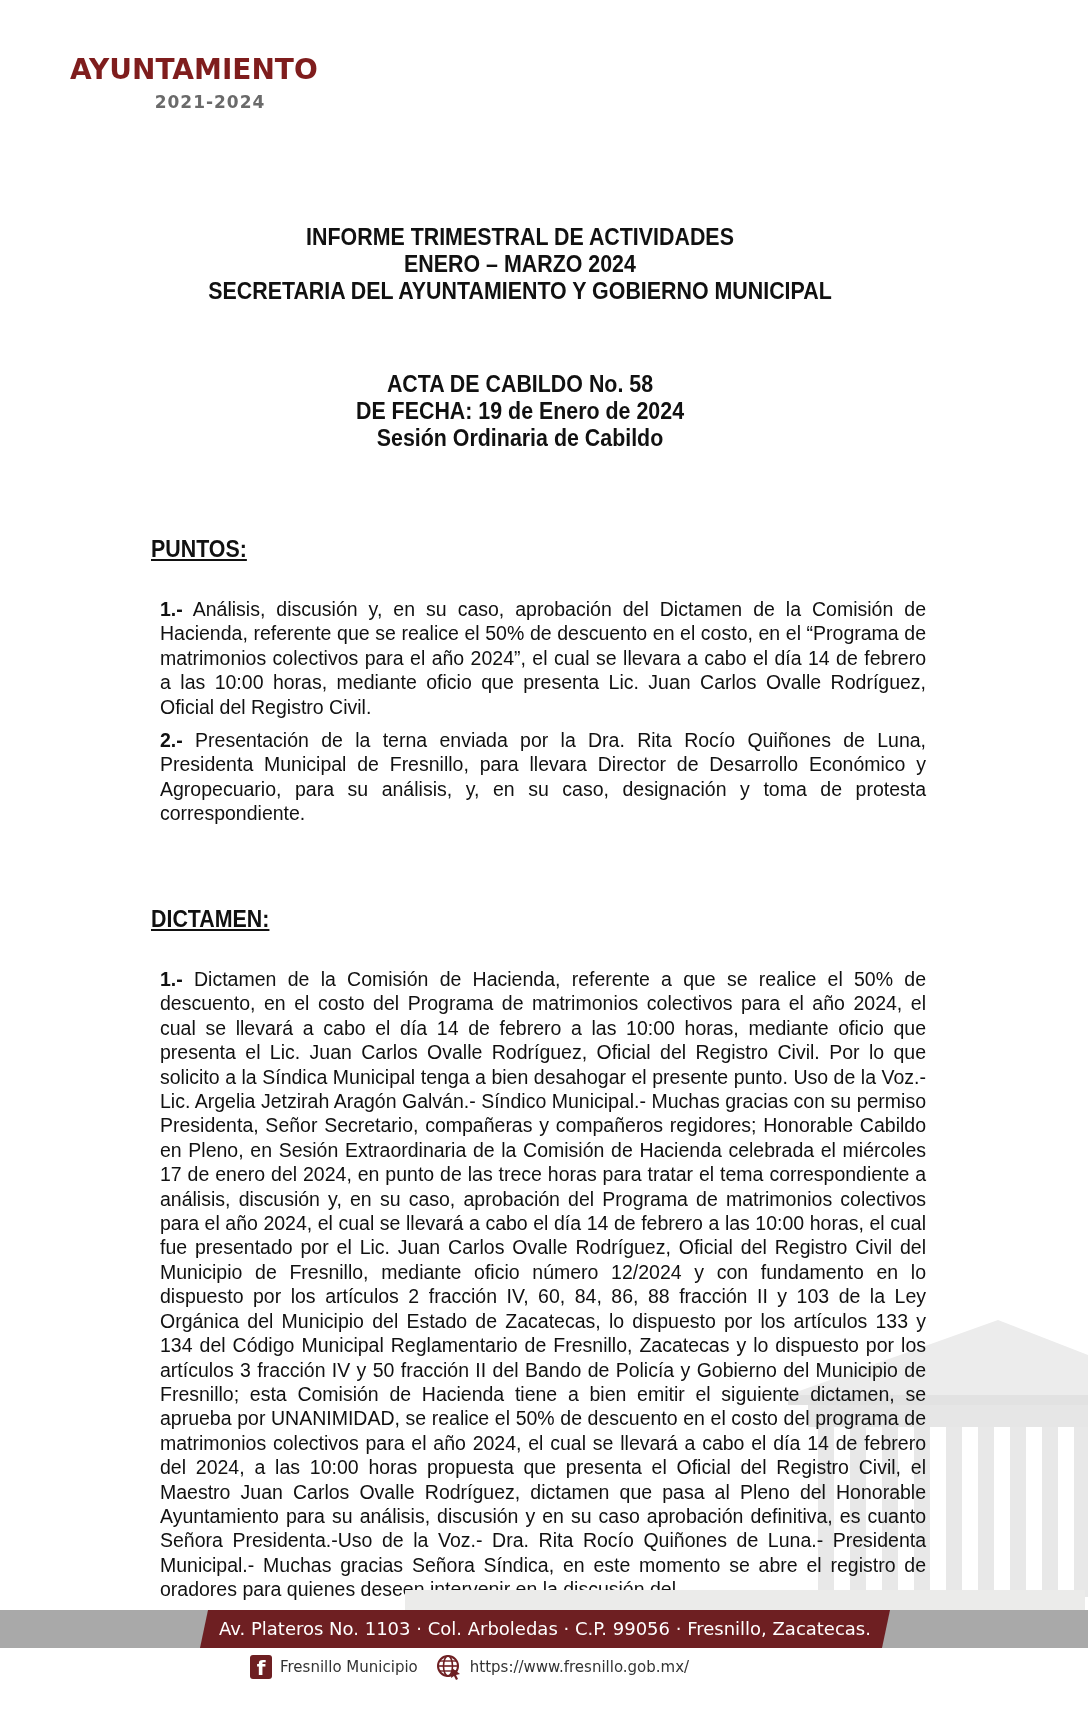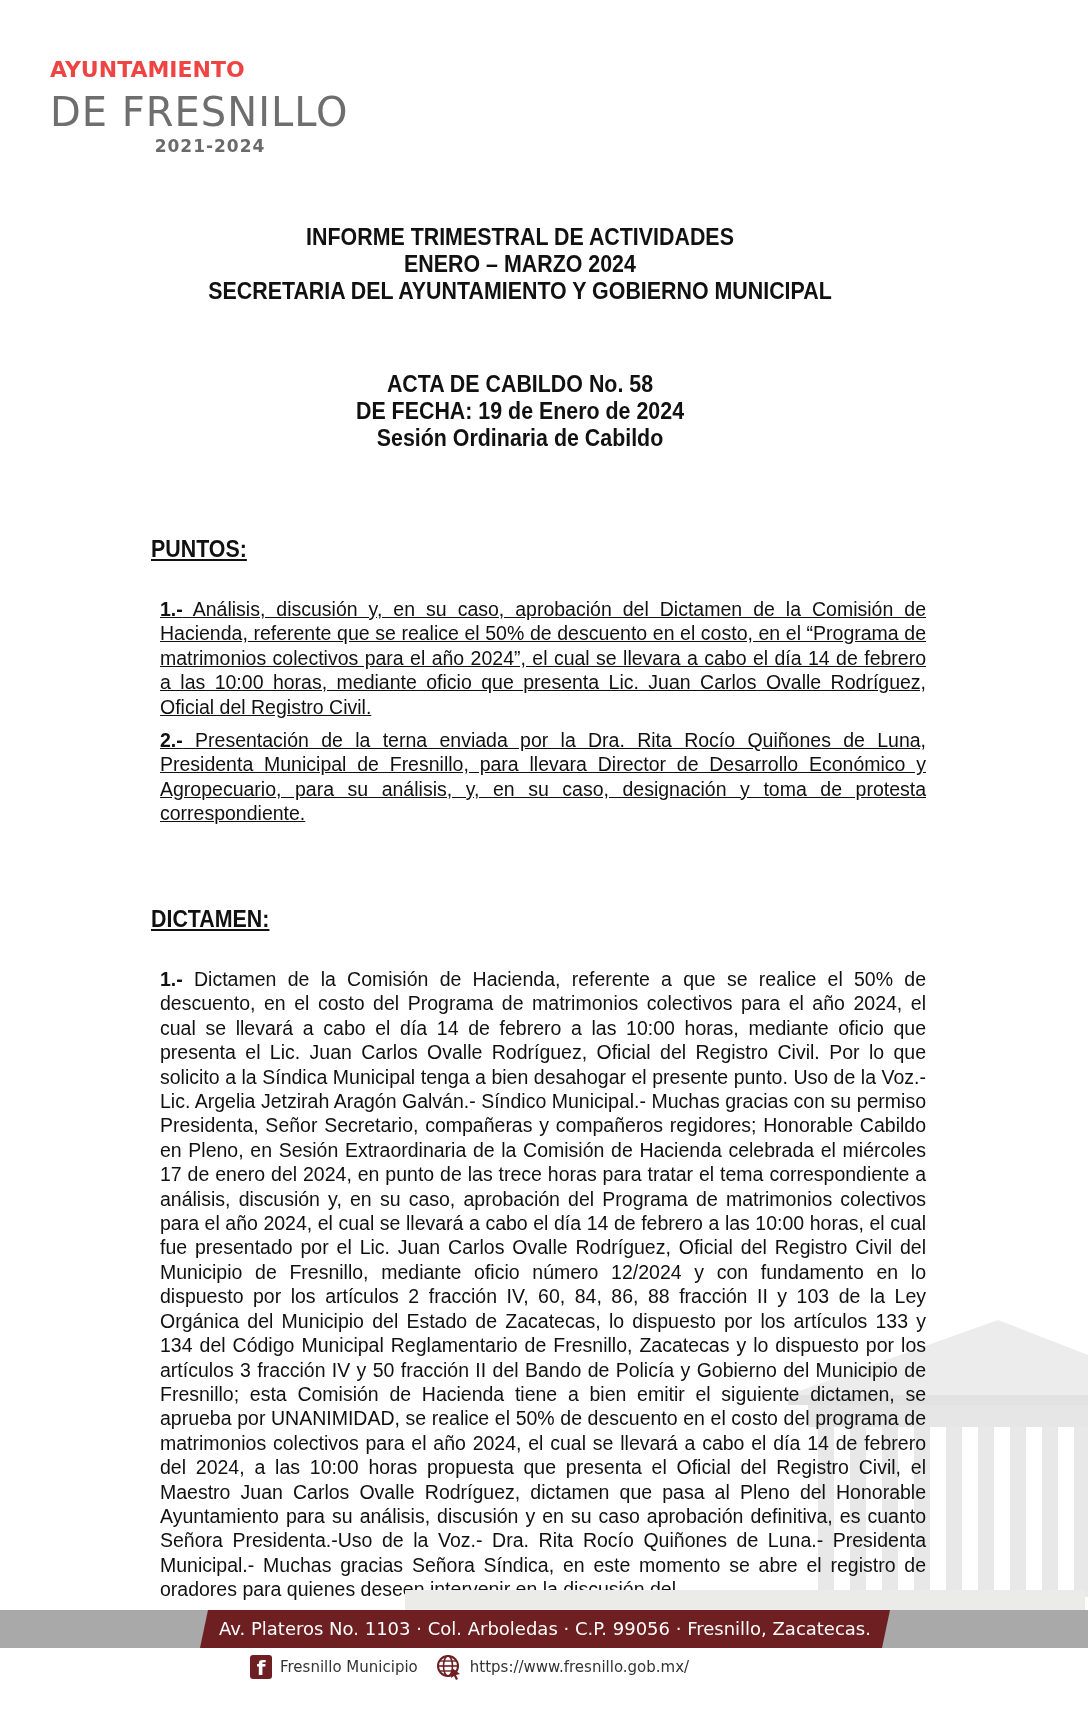--- a/index.html
+++ b/index.html
@@ -1,22 +1,22 @@
 <!DOCTYPE html>
 <html><head>
   <meta charset="utf-8">
   <style>
     html, body { margin: 0; padding: 0; background: #ffffff; }
     body { width: 1088px; height: 1715px; position: relative; overflow: hidden;
            font-family: "Liberation Sans", sans-serif; color: #111; }
 
     
     .logo { position: absolute; left: 50px; top: 50px; width: 320px; color: #6b6b6b; }
-    .logo-line1 { font-family: "DejaVu Sans", sans-serif; font-weight: bold; font-size: 22px;
-                  letter-spacing: 0px; line-height: 40px; color: #ef4444; }
+    .logo-line1 { font-family: "DejaVu Sans", sans-serif; font-weight: bold; font-size: 28px;
+                  letter-spacing: 0px; line-height: 40px; color: #7f1d1d; margin-left: 20px; }
     .logo-line2 { font-family: "DejaVu Sans", sans-serif; font-size: 40px; line-height: 44px;
                   letter-spacing: 1px; color: #6e6e6e; }
     .logo-years { display: flex; align-items: center; margin-top: 2px; width: 320px; flex-direction: column; }
     .logo-years .rule { flex: 1; height: 1px; background: #8a8a8a; }
     .logo-years .yrs { font-family: "DejaVu Sans", sans-serif; font-weight: bold; font-size: 17px;
                        color: #6a6a6a; padding: 0 8px; letter-spacing: 1px; }
 
     
     .watermark { position: absolute; right: 0; top: 1300px; width: 320px; height: 300px; pointer-events: none; }
 
@@ -41,21 +41,20 @@
                      font-family: "DejaVu Sans", sans-serif; font-size: 15px; color: #333; }
     .fb-icon { width: 22px; height: 24px; background: #6e1f22; color: #fff; border-radius: 3px; font-weight: bold;
                font-size: 20px; display: flex; align-items: flex-end; justify-content: center; line-height: 22px; }
     .globe-icon { width: 26px; height: 26px; margin-left: 10px; }
   </style>
 </head>
 <body>
 
 <div class="logo">
   <div class="logo-line1">AYUNTAMIENTO</div>
-  <div class="logo-line2">DE FRESNILLO</div>
   <div class="logo-years">
     <span class="rule"></span>
     <span class="yrs">2021-2024</span>
     <span class="rule"></span>
   </div>
 </div>
 
 <svg class="watermark" viewBox="0 0 320 300">
   <polygon points="20,95 230,20 320,55 320,95" fill="#ececec"></polygon>
   <rect x="20" y="95" width="300" height="10" fill="#e2e2e2"></rect>
@@ -76,21 +75,21 @@
   <div>ENERO – MARZO  2024</div>
   <div>SECRETARIA DEL  AYUNTAMIENTO Y GOBIERNO MUNICIPAL</div>
 </div>
 
 <div class="title-block t2">
   <div>ACTA DE CABILDO No. 58</div>
   <div>DE FECHA: 19 de Enero de 2024</div>
   <div>Sesión Ordinaria de Cabildo</div>
 </div>
 
-<div class="section" style="top:536px;text-decoration:underline;">
+<div class="section" style="top:536px;">
   <span class="heading">PUNTOS:</span>
   <p class="para" style="margin-top:34px;"><b>1.-</b><span> Análisis, discusión y, en su caso, aprobación del Dictamen de la Comisión de Hacienda, referente que se realice  el 50% de descuento en el costo, en el “Programa  de matrimonios colectivos para el año 2024”, el cual se llevara a cabo el día 14 de febrero a las 10:00 horas, mediante oficio que presenta  Lic. Juan Carlos Ovalle Rodríguez, Oficial del Registro Civil.</span></p>
   <p class="para" style="margin-top:8px;"><b>2.-</b><span> Presentación de la terna enviada por la Dra. Rita Rocío Quiñones de Luna, Presidenta Municipal de Fresnillo, para llevara Director de Desarrollo Económico y Agropecuario, para su análisis, y, en su caso, designación y toma de protesta correspondiente.</span></p>
 </div>
 
 <div class="section" style="top:906px;">
   <span class="heading">DICTAMEN:</span>
   <p class="para" style="margin-top:34px;"><b>1.-</b><span>  Dictamen de la Comisión de Hacienda, referente a que se realice el 50% de descuento, en el costo del Programa  de matrimonios colectivos para el año 2024, el cual se llevará a cabo  el día 14 de febrero a las 10:00 horas, mediante oficio que presenta el Lic. Juan Carlos Ovalle Rodríguez, Oficial del Registro Civil. Por lo que solicito a la  Síndica Municipal tenga a bien desahogar el presente punto. Uso de la Voz.- Lic. Argelia Jetzirah Aragón Galván.- Síndico Municipal.- Muchas gracias con su permiso Presidenta, Señor Secretario, compañeras y compañeros regidores; Honorable Cabildo en Pleno, en Sesión Extraordinaria de la Comisión de Hacienda celebrada el miércoles 17 de enero del 2024, en punto de las trece horas para tratar el tema correspondiente a análisis, discusión y, en su caso, aprobación del Programa de matrimonios colectivos para el año 2024, el cual se llevará a cabo el día 14 de febrero a las 10:00 horas, el cual fue presentado por el Lic. Juan Carlos Ovalle Rodríguez, Oficial del Registro Civil del Municipio de Fresnillo, mediante oficio número 12/2024 y con fundamento en lo dispuesto por los artículos 2 fracción IV, 60, 84, 86, 88 fracción II y 103 de la Ley Orgánica del Municipio del Estado de Zacatecas, lo dispuesto por los artículos 133 y 134 del Código Municipal Reglamentario de Fresnillo, Zacatecas y lo dispuesto por los artículos 3 fracción IV y 50 fracción II del Bando de Policía y Gobierno del Municipio de Fresnillo; esta Comisión de Hacienda tiene a bien emitir el siguiente dictamen, se aprueba por UNANIMIDAD, se realice el 50% de descuento en el costo del programa de matrimonios colectivos para el año 2024, el cual se llevará a cabo  el día 14 de febrero del 2024, a las 10:00 horas propuesta que presenta el Oficial del Registro Civil, el Maestro Juan Carlos Ovalle  Rodríguez, dictamen que pasa al Pleno del Honorable Ayuntamiento para su análisis, discusión y en su caso aprobación definitiva, es cuanto Señora Presidenta.-Uso de la Voz.- Dra. Rita Rocío Quiñones de Luna.- Presidenta Municipal.-  Muchas gracias Señora Síndica, en este momento se abre el registro de oradores para quienes deseen intervenir en la discusión del</span></p>
 </div>
 

